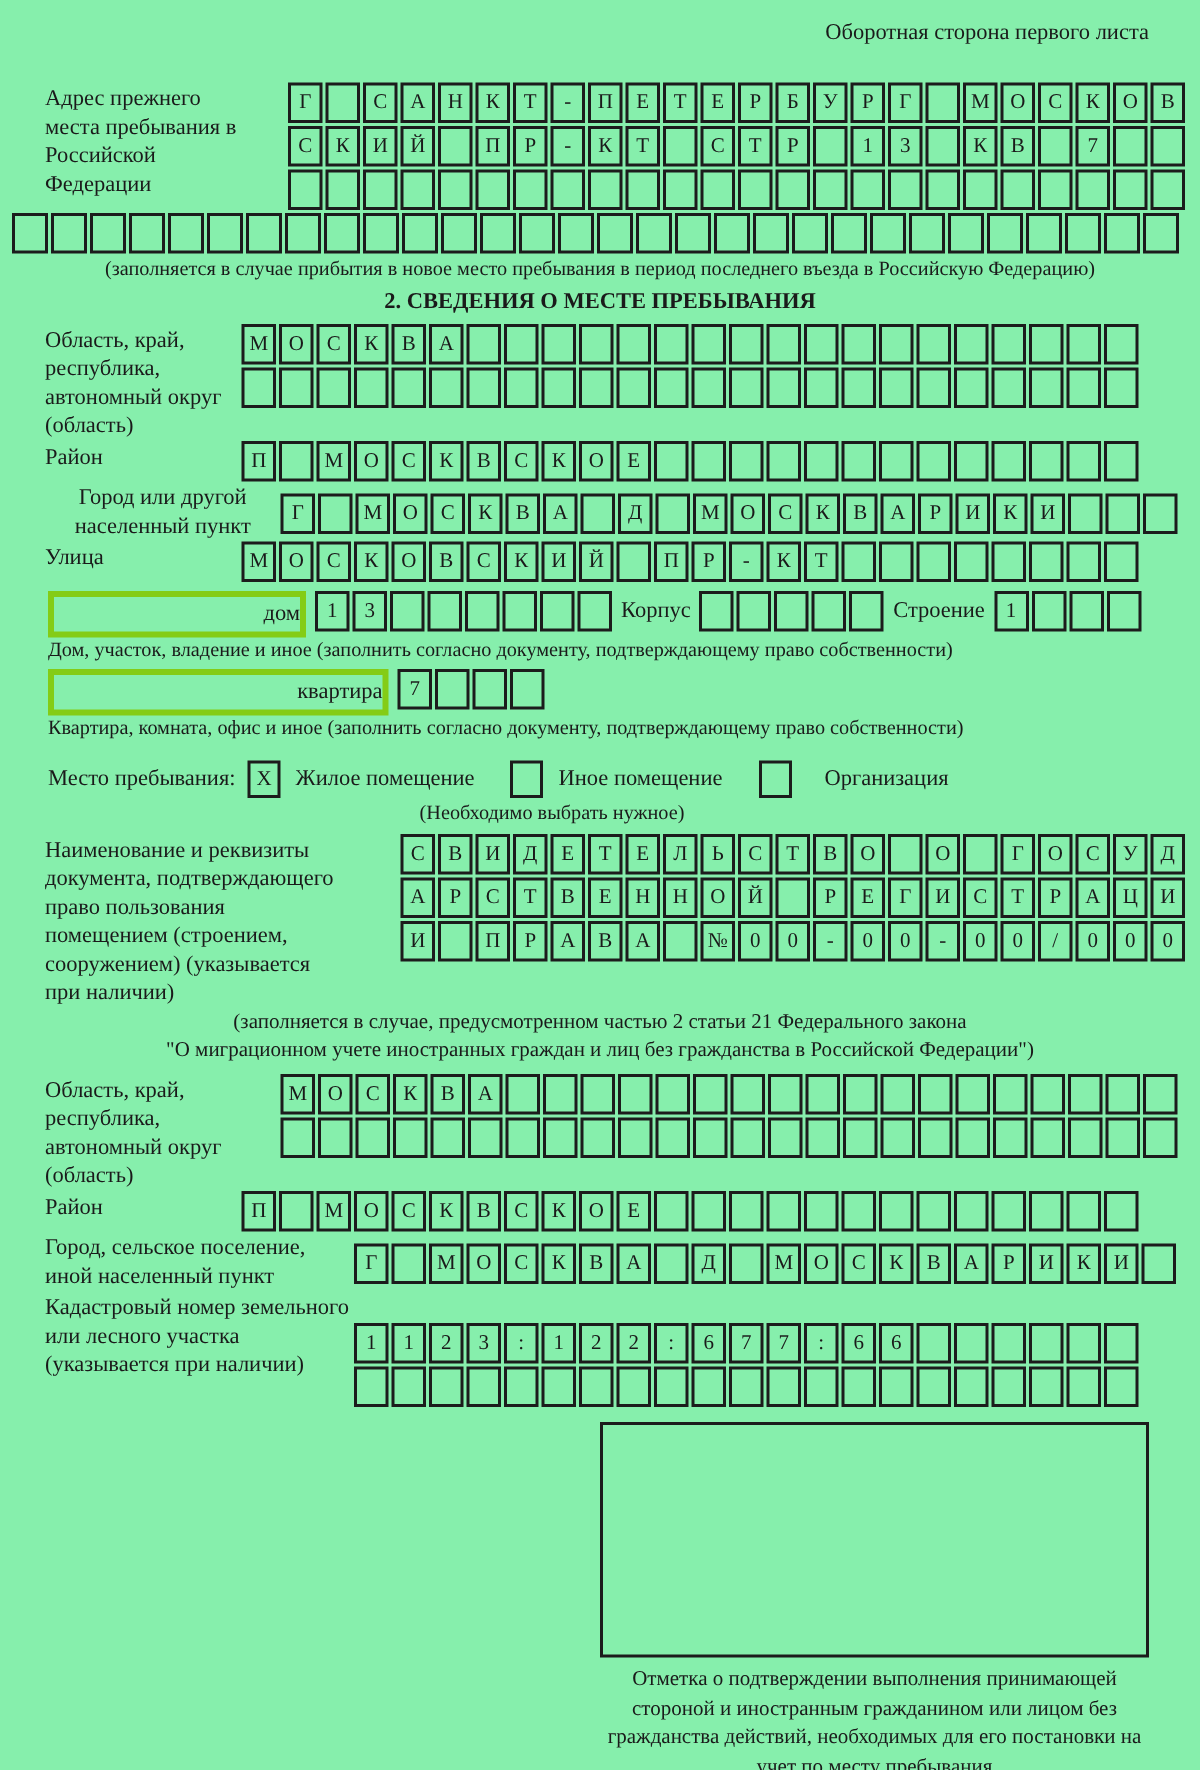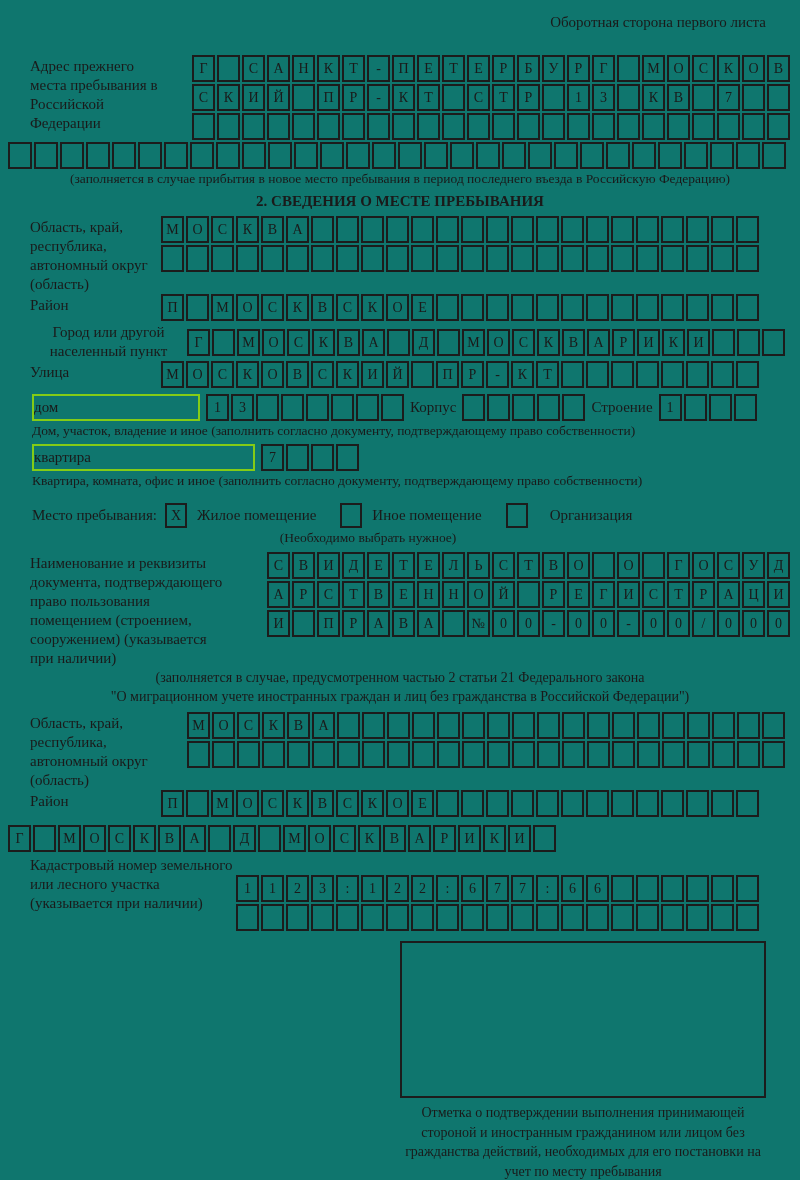--- a/index.html
+++ b/index.html
@@ -1,20 +1,20 @@
 <!DOCTYPE html>
 <html><head>
 <meta charset="utf-8">
 <style>
   html,body{margin:0;padding:0;background:#ffffff;}
   .page{
     position:relative;
     width:800px;height:1180px;
     margin:0 auto;
-    background:#0f766e;
+    background:#86efac;
     color:#1a1a1a;
     font-family:"Liberation Serif","DejaVu Serif",serif;
     font-size:15px;
     overflow:hidden;
     box-sizing:border-box;
     padding:14px 8px 0 8px;
   }
   .hdr-note{ text-align:right; padding-right:26px; font-size:15px; }
 
   
@@ -38,22 +38,22 @@
   .w-doc{ width:246px; }
   .w-region2{ width:179px; }
   .w-city2{ width:228px; }
   .w-cad{ width:228px; }
 
   .note-c{ text-align:center; font-size:13.5px; margin:2px 0 4px 0; }
   .note-l{ font-size:13.5px; margin:0 0 5px 0; padding-left:24px; }
   .sect-title{ text-align:center; font-weight:bold; font-size:15px; margin:6px 0 6px 0; }
 
   .widebox{
-    box-sizing:content-box; border:2px solid #84cc16; height:23px;
-    line-height:23px; text-align:left; display:inline-block;
+    box-sizing:content-box; border:4px solid #84cc16; height:23px;
+    line-height:23px; text-align:right; display:inline-block;
     vertical-align:top; margin-right:6px;
   }
   .box-dom{ width:164px; }
   .box-kv{ width:219px; }
   .inline-lbl{ display:inline-block; line-height:27px; vertical-align:top; margin:0 6px 0 4px; }
 
   .stayrow{ display:flex; align-items:center; padding-left:24px; margin-top:14px; }
   .chk{
     box-sizing:content-box; width:18px; height:21px; border:2px solid #1c1c1c;
     text-align:center; line-height:21px; font-size:14px; display:inline-block;
@@ -152,20 +152,21 @@
       <div class="cellrow"><span class="cell"></span><span class="cell"></span><span class="cell"></span><span class="cell"></span><span class="cell"></span><span class="cell"></span><span class="cell"></span><span class="cell"></span><span class="cell"></span><span class="cell"></span><span class="cell"></span><span class="cell"></span><span class="cell"></span><span class="cell"></span><span class="cell"></span><span class="cell"></span><span class="cell"></span><span class="cell"></span><span class="cell"></span><span class="cell"></span><span class="cell"></span><span class="cell"></span><span class="cell"></span><span class="cell"></span></div>
     </div>
   </div>
 
   <div class="fieldrow">
     <div class="flabel w-district">Район</div>
     <div class="cellrow"><span class="cell">П</span><span class="cell"></span><span class="cell">М</span><span class="cell">О</span><span class="cell">С</span><span class="cell">К</span><span class="cell">В</span><span class="cell">С</span><span class="cell">К</span><span class="cell">О</span><span class="cell">Е</span><span class="cell"></span><span class="cell"></span><span class="cell"></span><span class="cell"></span><span class="cell"></span><span class="cell"></span><span class="cell"></span><span class="cell"></span><span class="cell"></span><span class="cell"></span><span class="cell"></span><span class="cell"></span><span class="cell"></span></div>
   </div>
 
   <div class="fieldrow">
+    <div class="flabel w-city2" style="padding-top:0;">Город, сельское поселение, иной населенный пункт</div>
     <div class="cellrow" style="margin-top:6px;"><span class="cell">Г</span><span class="cell"></span><span class="cell">М</span><span class="cell">О</span><span class="cell">С</span><span class="cell">К</span><span class="cell">В</span><span class="cell">А</span><span class="cell"></span><span class="cell">Д</span><span class="cell"></span><span class="cell">М</span><span class="cell">О</span><span class="cell">С</span><span class="cell">К</span><span class="cell">В</span><span class="cell">А</span><span class="cell">Р</span><span class="cell">И</span><span class="cell">К</span><span class="cell">И</span><span class="cell"></span></div>
   </div>
 
   <div class="fieldrow">
     <div class="flabel w-cad">Кадастровый номер земельного или лесного участка (указывается при наличии)</div>
     <div style="padding-top:21px;">
       <div class="cellrow"><span class="cell">1</span><span class="cell">1</span><span class="cell">2</span><span class="cell">3</span><span class="cell">:</span><span class="cell">1</span><span class="cell">2</span><span class="cell">2</span><span class="cell">:</span><span class="cell">6</span><span class="cell">7</span><span class="cell">7</span><span class="cell">:</span><span class="cell">6</span><span class="cell">6</span><span class="cell"></span><span class="cell"></span><span class="cell"></span><span class="cell"></span><span class="cell"></span><span class="cell"></span></div>
       <div class="cellrow"><span class="cell"></span><span class="cell"></span><span class="cell"></span><span class="cell"></span><span class="cell"></span><span class="cell"></span><span class="cell"></span><span class="cell"></span><span class="cell"></span><span class="cell"></span><span class="cell"></span><span class="cell"></span><span class="cell"></span><span class="cell"></span><span class="cell"></span><span class="cell"></span><span class="cell"></span><span class="cell"></span><span class="cell"></span><span class="cell"></span><span class="cell"></span></div>
     </div>
   </div>

